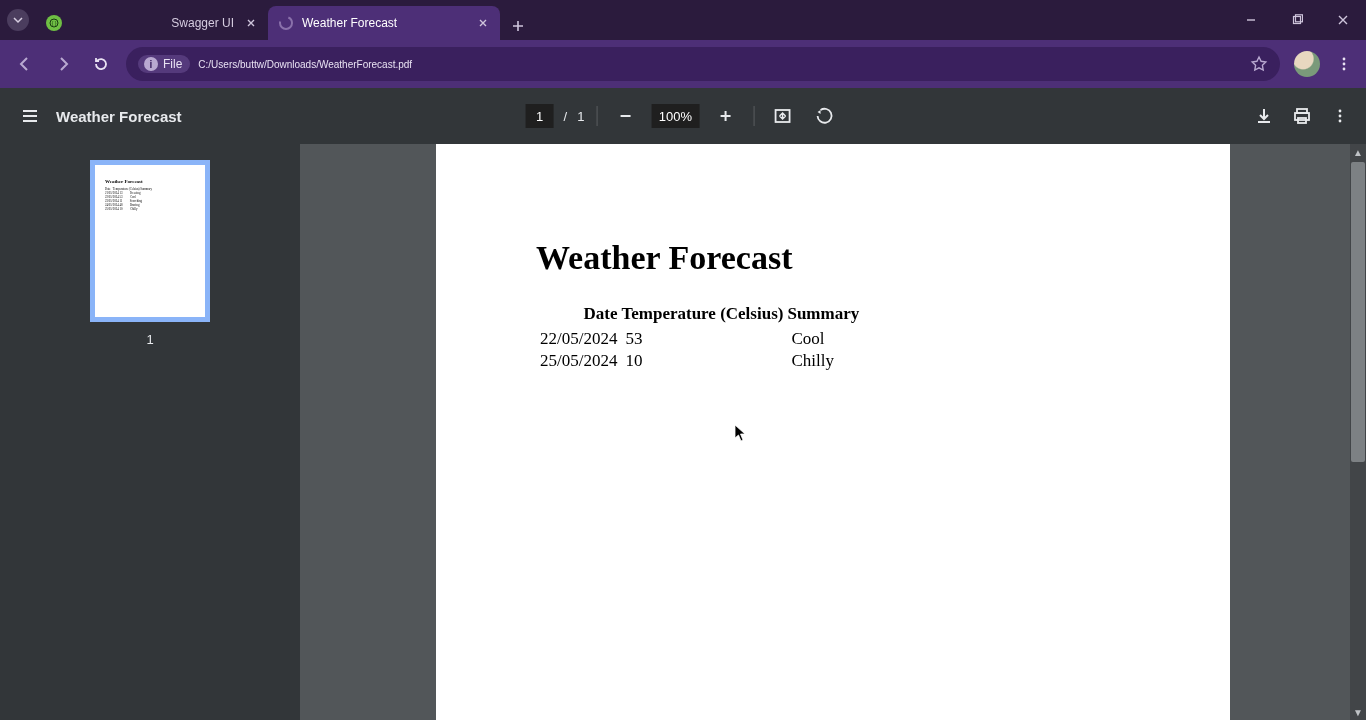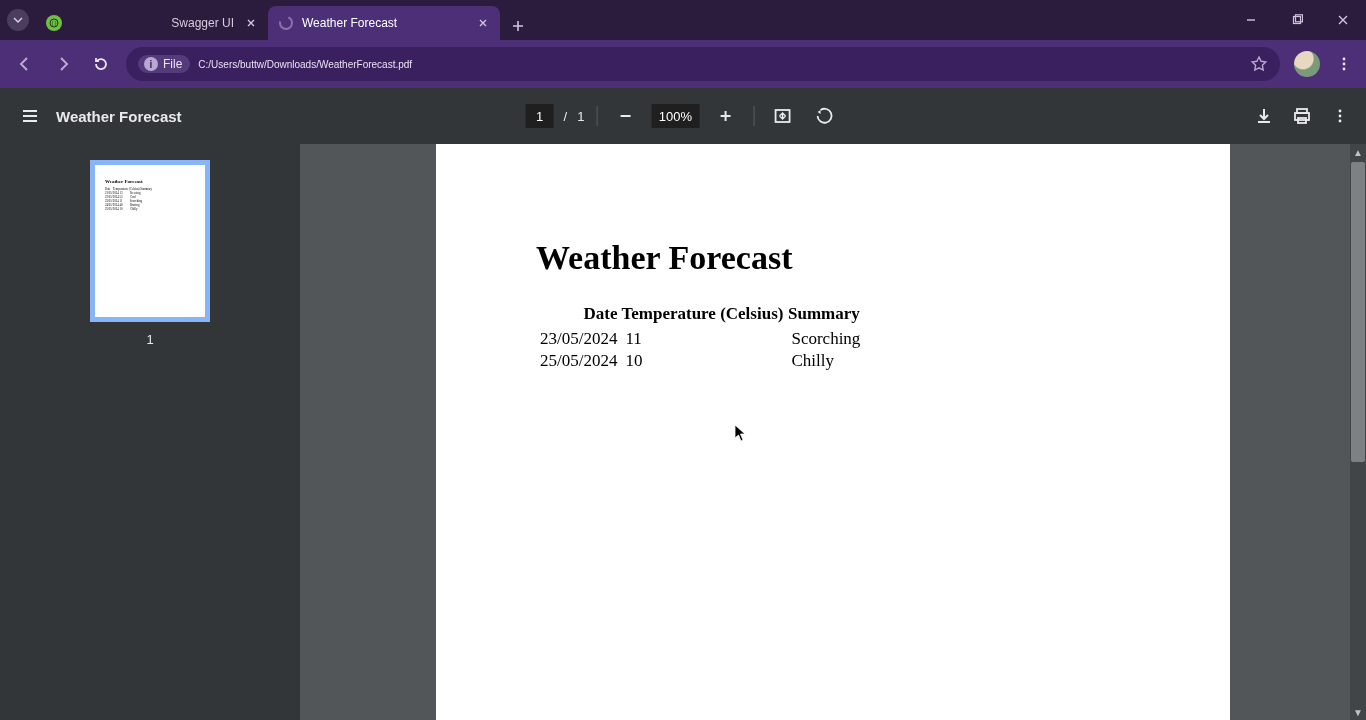--- a/index.html
+++ b/index.html
@@ -411,23 +411,23 @@
       <table>
         <thead>
           <tr>
             <th class="h-date col-date">Date</th>
             <th class="col-temp">Temperature (Celsius)</th>
             <th class="col-sum">Summary</th>
           </tr>
         </thead>
         <tbody id="forecast-rows">
             <tr>
-              <td class="col-date">23/05/2024</td>
-              <td class="col-temp">11</td>
-              <td class="col-sum">Scorching</td>
+              <td class="col-date">22/05/2024</td>
+              <td class="col-temp">53</td>
+              <td class="col-sum">Cool</td>
             </tr>
             <tr>
               <td class="col-date">25/05/2024</td>
               <td class="col-temp">10</td>
               <td class="col-sum">Chilly</td>
             </tr>
           </tbody>
       </table>
     </div>
 

